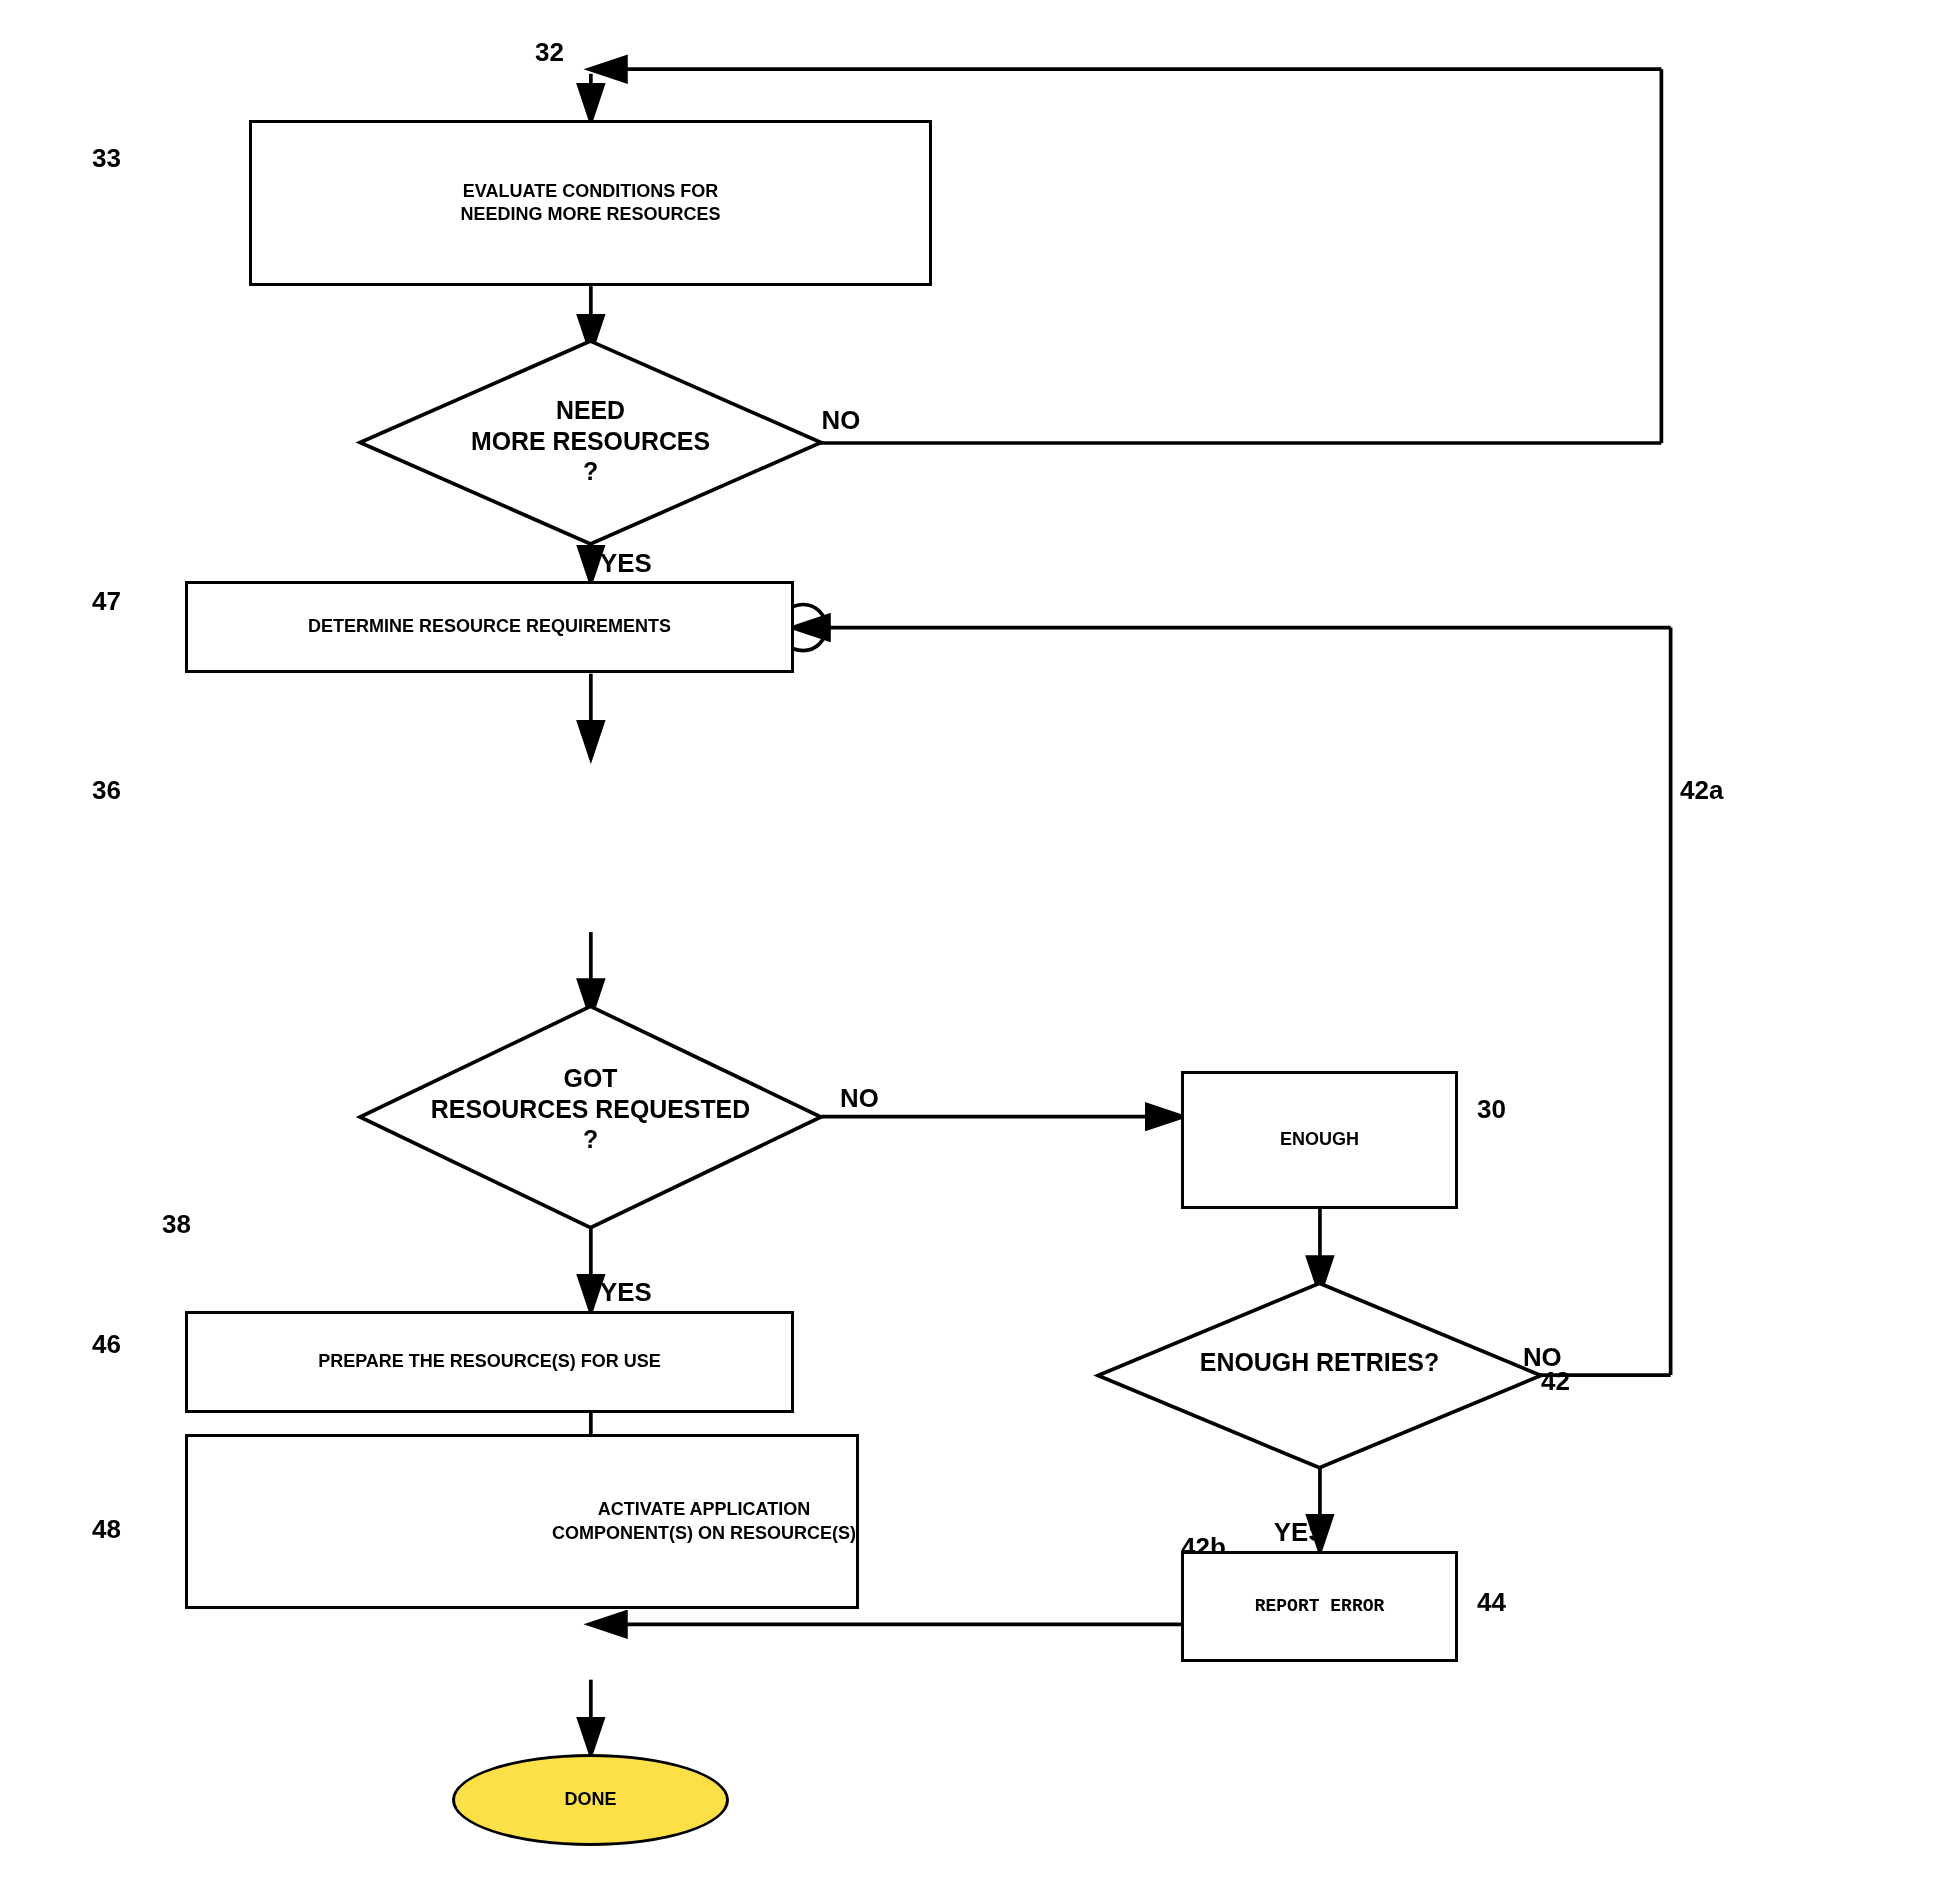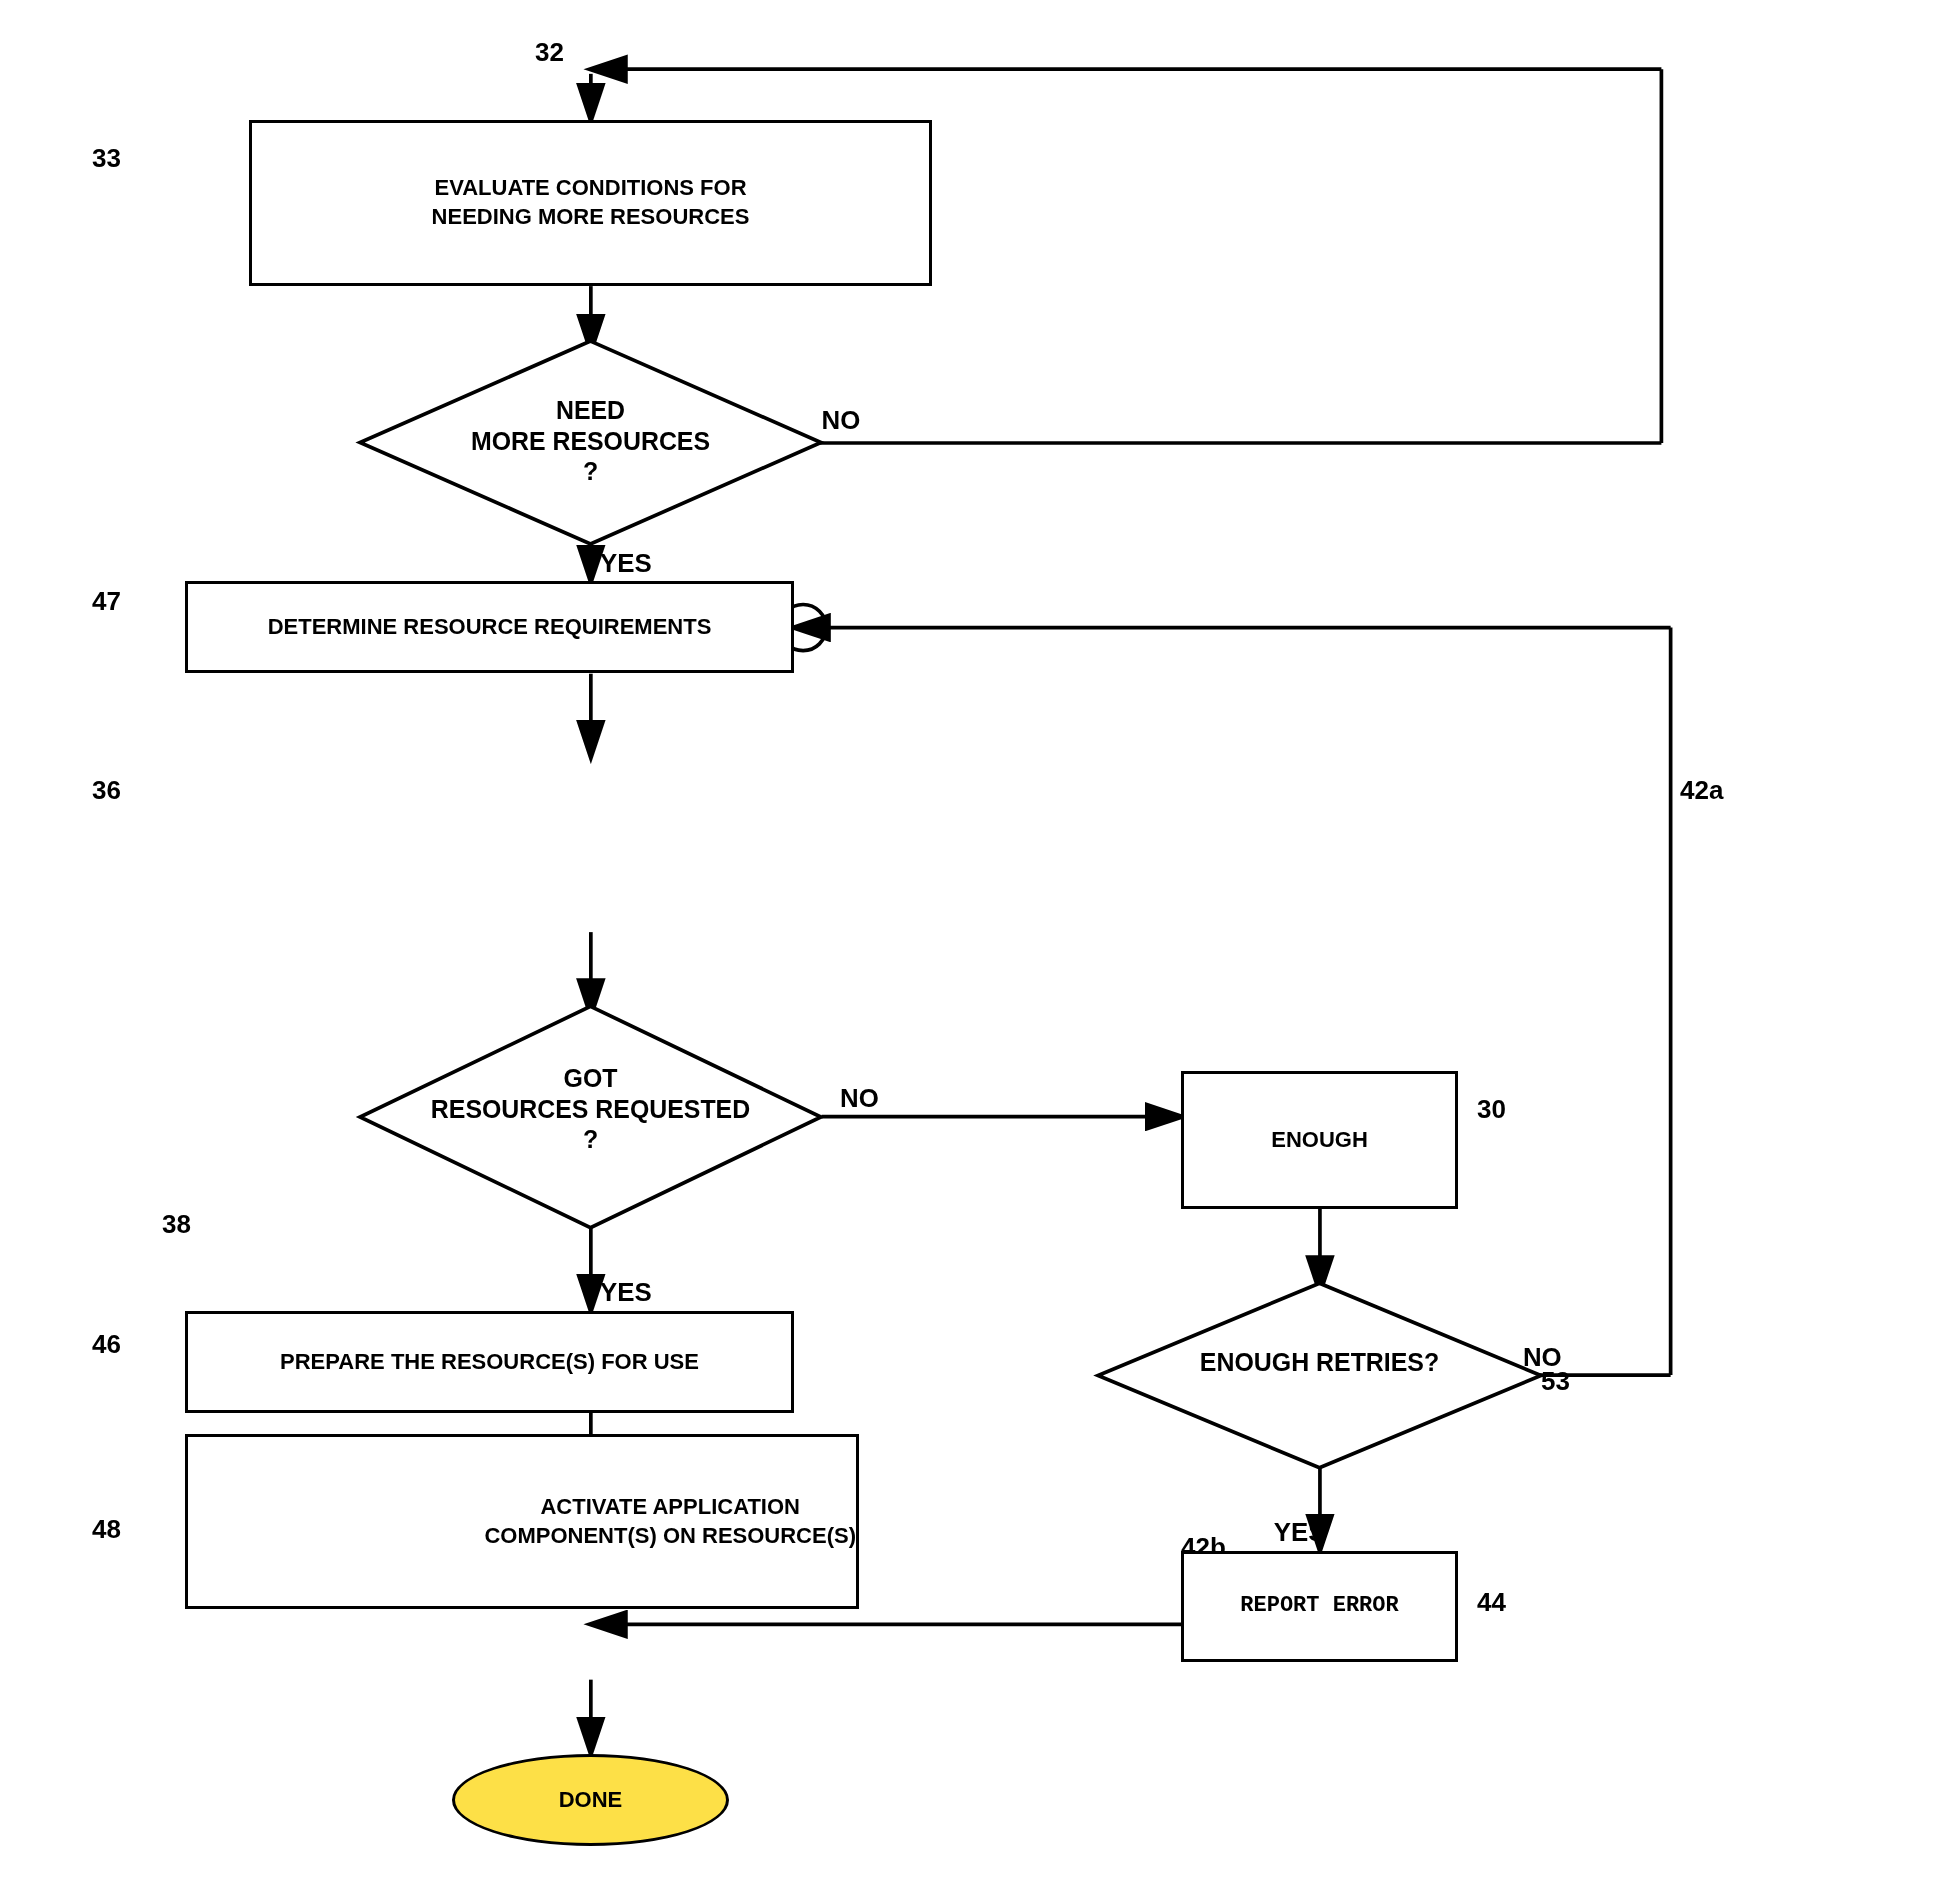--- a/index.html
+++ b/index.html
@@ -11,21 +11,21 @@
       position: relative;
       overflow: hidden;
     }
     .diagram {
       position: absolute;
       top: 0; left: 0;
       width: 1956px;
       height: 1891px;
     }
     .node-label {
-      font-size: 22px;
+      font-size: 18px;
       font-weight: bold;
       text-align: center;
       line-height: 1.3;
     }
     .ref-label {
       font-size: 26px;
       font-weight: bold;
       position: absolute;
     }
     
@@ -193,21 +193,21 @@
 
   <span class="ref-label" style="left:1477px; top:1094px;">30</span>
 
   <div class="diamond-container" style="left:1098px; top:1283px;">
     <svg width="443" height="185" viewBox="0 0 480 200">
       <polygon points="240,0 480,100 240,200 0,100" fill="white" stroke="black" stroke-width="4"></polygon>
       <text x="240" y="95" text-anchor="middle" font-size="27" font-weight="bold" font-family="Arial">ENOUGH RETRIES?</text>
     </svg>
   </div>
 
-  <span class="ref-label" style="left:1541px; top:1366px;">53</span>
+  <span class="ref-label" style="left:1541px; top:1366px;">42</span>
 
   <span class="ref-label" style="left:1680px; top:775px;">42a</span>
 
   <span class="ref-label" style="left:1181px; top:1532px;">42b</span>
 
   <div class="rect-box" style="left:1181px; top:1551px; width:277px; height:111px;font-family:Liberation Mono, monospace;">
     <span class="node-label">REPORT ERROR</span>
   </div>
 
   <span class="ref-label" style="left:1477px; top:1587px;">44</span>

